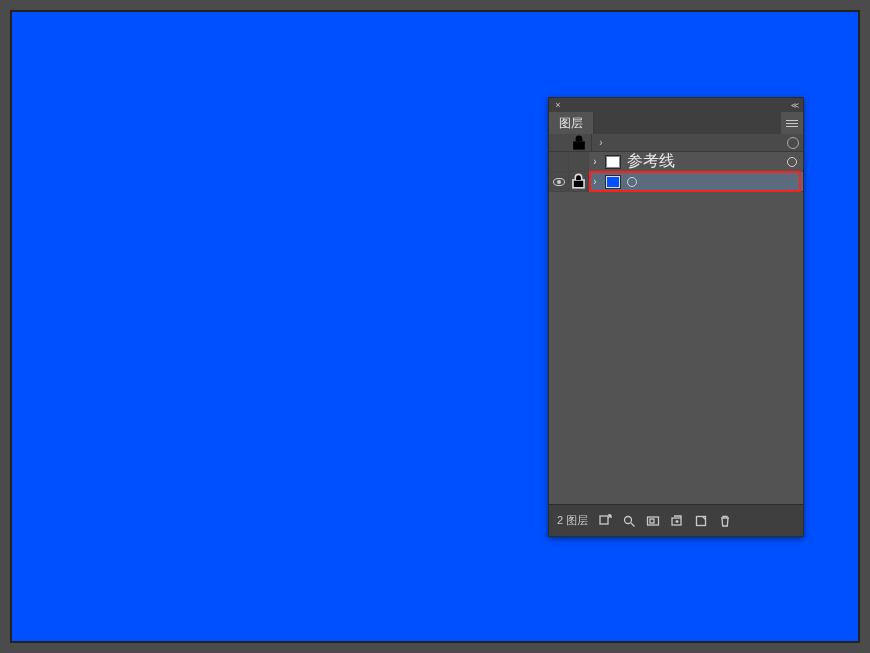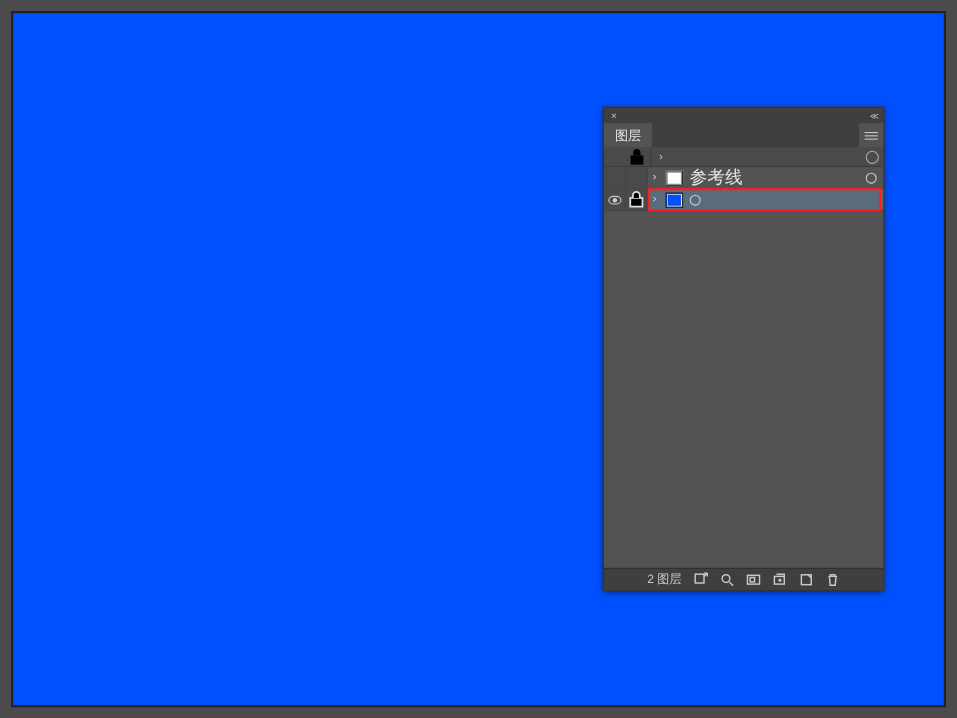--- a/index.html
+++ b/index.html
@@ -169,28 +169,28 @@
   .target-ring {
     width:10px; height:10px; border:1px solid #d0d0d0; border-radius:50%;
   }
   .highlight-box {
     position:absolute;
     border:2px solid #ff1e1e;
     pointer-events:none;
   }
 
   .panel-footer {
-    height: 20px;
+    height: 32px;
     background:#3f3f3f;
     border-top:1px solid #2c2c2c;
     display:flex;
     align-items:center;
     padding:2px 8px;
     gap:10px;
-    justify-content:center;
+    justify-content:flex-start;
   }
   .footer-left { color:#c9c9c9; font-size:11px; }
   .footer-icons { display:flex; align-items:center; gap:10px; }
   .footer-icons .icon {
     width:14px; height:14px; display:flex; align-items:center; justify-content:center;
     color:#c9c9c9; cursor:pointer; font-size:12px;
   }
   .icon svg { width:14px; height:14px; }
   .icon svg * { stroke:#c9c9c9; fill:none; stroke-width:1.3; }
 

